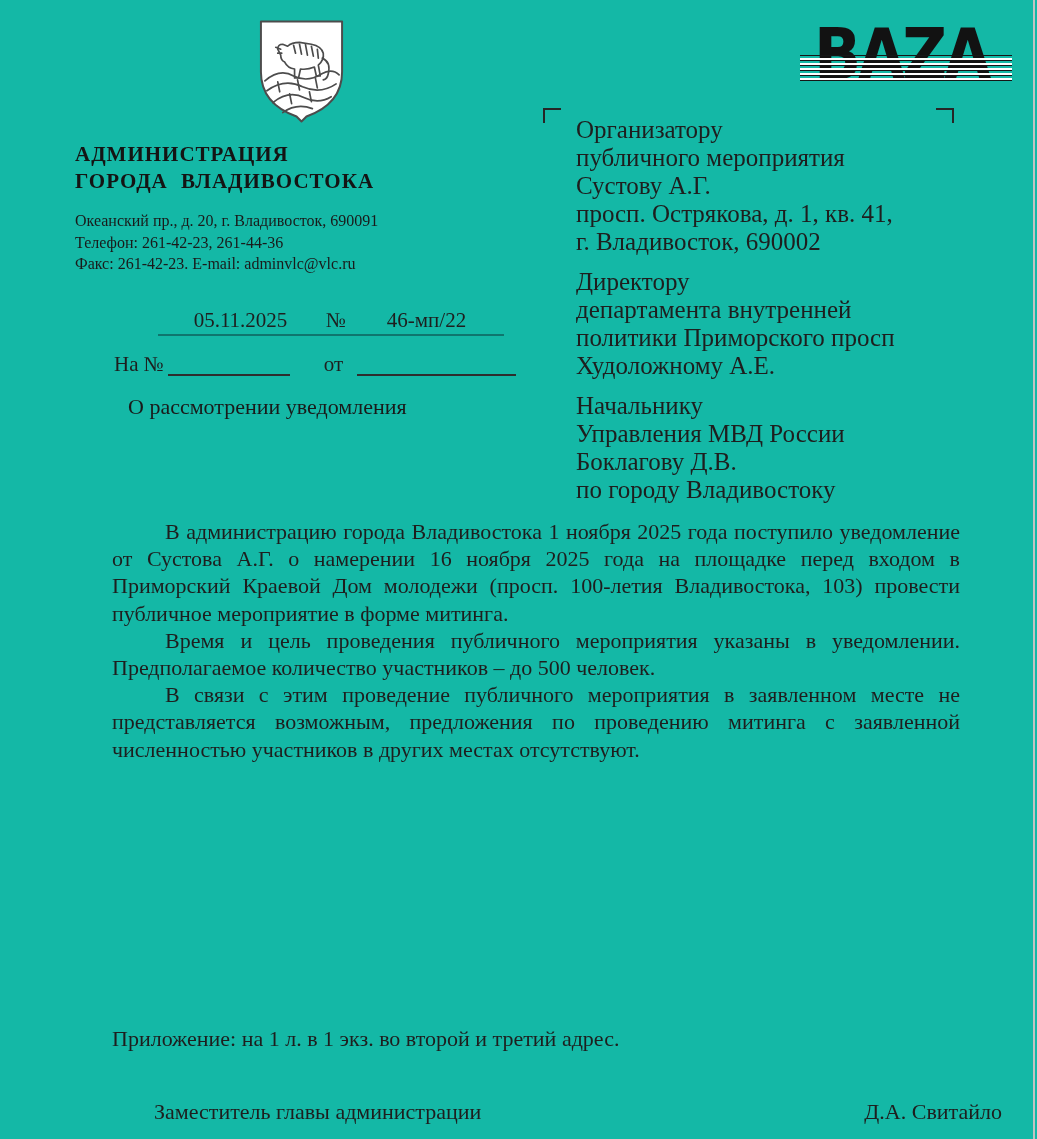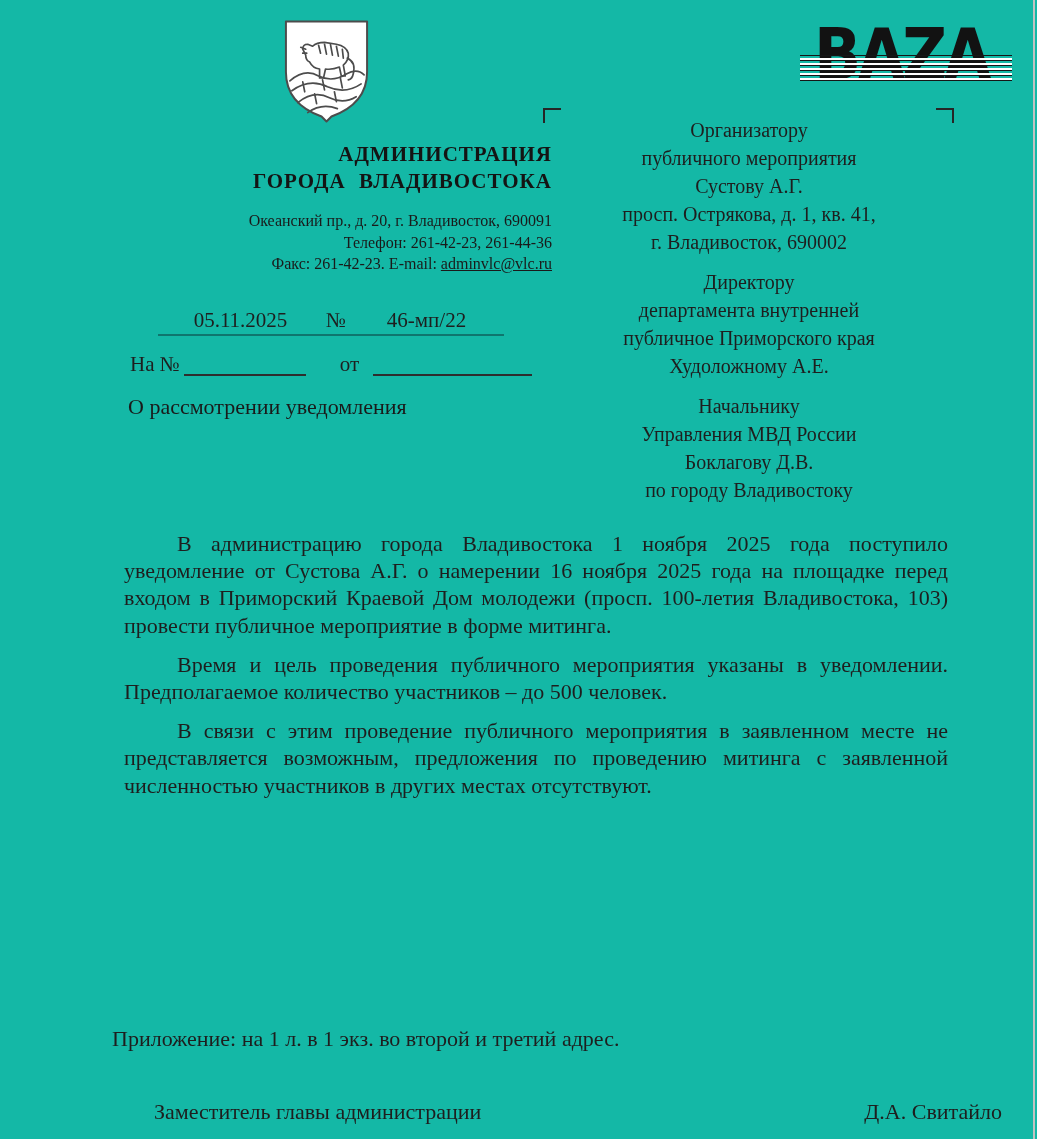--- a/index.html
+++ b/index.html
@@ -21,58 +21,58 @@
   .baza-slice {
     position:absolute; left:0; top:31px; width:100%; height:28px; z-index:2;
     background:repeating-linear-gradient(to bottom, rgba(255,255,255,0) 0 3px, #ffffff 3px 5px);
   }
   .baza-lines {
     position:absolute; left:0; top:31px; width:100%; height:27px; z-index:3;
     background:repeating-linear-gradient(to bottom, #161616 0 1.4px, rgba(255,255,255,0) 1.4px 5px);
   }
 
   
-  .letterhead { position:absolute; left:100px; top:18px; width:452px; text-align:right; }
+  .letterhead { position:absolute; left:75px; top:18px; width:452px; text-align:left; }
   .crest { display:block; margin:0 auto; width:95px; height:106px; }
   .crest path { fill:none; stroke:#4c4c4c; stroke-width:1.7; stroke-linecap:round; stroke-linejoin:round; }
   .crest .shield { stroke-width:2; fill:#ffffff; }
   .org-name { margin-top:17px; font-weight:bold; font-size:21px; line-height:27px; letter-spacing:1px; color:#141414; }
   .org-name .line2 { word-spacing:7px; }
   .contacts { margin-top:15px; font-size:16px; line-height:21.5px; color:#1a1a1a; }
-  .contacts .email { text-decoration:underline; }
+  .contacts .email { }
 
   
   .ref-row1 {
     position:absolute; left:158px; top:308px; width:346px; height:26px;
     display:flex; border-bottom:2px solid #0f766e;
     font-size:21px; line-height:24px;
   }
   .ref-row1 .date-cell { width:165px; text-align:center; }
   .ref-row1 .no-sign  { width:26px; text-align:center; }
   .ref-row1 .num-cell { flex:1; text-align:center; }
   .ref-row2 {
-    position:absolute; left:130px; top:352px; height:24px;
+    position:absolute; left:114px; top:352px; height:24px;
     display:flex; align-items:flex-start; font-size:21px; line-height:24px;
   }
   .blank { display:inline-block; border-bottom:2px solid #2e2e2e; height:22px; }
   .ref-row2 .b1 { width:122px; margin-left:4px; }
   .ref-row2 .ot { margin-left:34px; }
   .ref-row2 .b2 { width:159px; margin-left:14px; }
   .subject { position:absolute; left:128px; top:394px; font-size:22px; color:#1a1a1a; }
 
   
   .addr-bracket { position:absolute; top:108px; width:16px; height:13px; }
   .addr-bracket.left  { left:543px; border-top:2.5px solid #262626; border-left:2.5px solid #262626; }
   .addr-bracket.right { left:936px; border-top:2.5px solid #262626; border-right:2.5px solid #262626; }
-  .addressees { position:absolute; left:553px; top:116px; width:392px; text-align:center; font-size:20px; line-height:28px; }
+  .addressees { position:absolute; left:576px; top:116px; width:392px; font-size:25px; line-height:28px; }
   .addr-block { margin-bottom:12px; }
 
   
   .body-text { position:absolute; left:112px; top:518px; width:848px; font-size:22px; line-height:27.2px; text-align:justify; }
-  .body-text p { margin:12px; text-indent:53px; }
+  .body-text p { margin:0; text-indent:53px; }
   .attachment { position:absolute; left:112px; top:1026px; width:848px; font-size:22px; }
   .signature  { position:absolute; left:112px; top:1099px; width:848px; display:flex; justify-content:space-between; font-size:22px;margin-left:42px; }
 </style>
 </head>
 <body>
 
 <div class="page">
 
   <div class="scan-edge"></div>
 
@@ -125,21 +125,21 @@
     <div class="addr-block">
       <div>Организатору</div>
       <div>публичного мероприятия</div>
       <div>Сустову А.Г.</div>
       <div>просп. Острякова, д. 1, кв. 41,</div>
       <div>г. Владивосток, 690002</div>
     </div>
     <div class="addr-block">
       <div>Директору</div>
       <div>департамента внутренней</div>
-      <div>публичное Приморского края</div>
+      <div>политики Приморского просп</div>
       <div>Худоложному А.Е.</div>
     </div>
     <div class="addr-block">
       <div>Начальнику</div>
       <div>Управления МВД России</div>
       <div>Боклагову Д.В.</div>
       <div>по городу Владивостоку</div>
     </div>
   </div>
 

